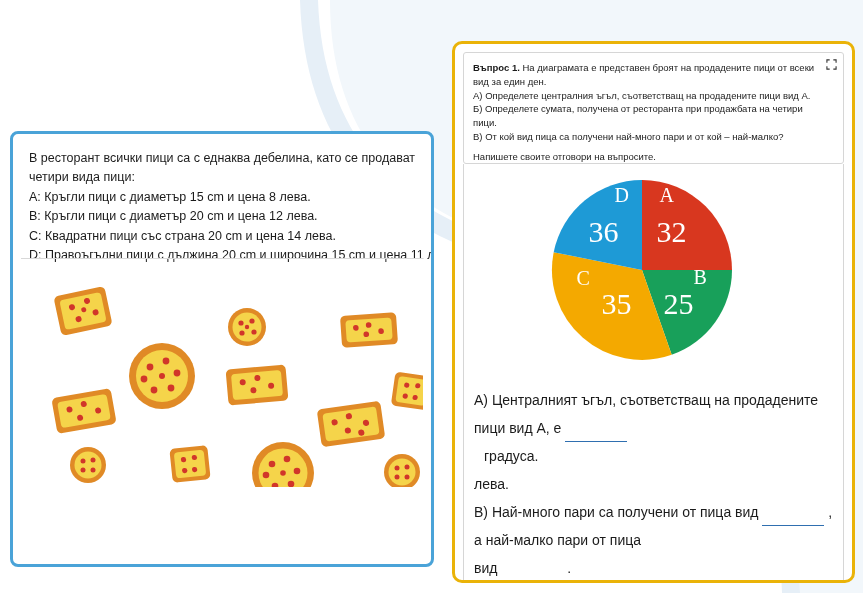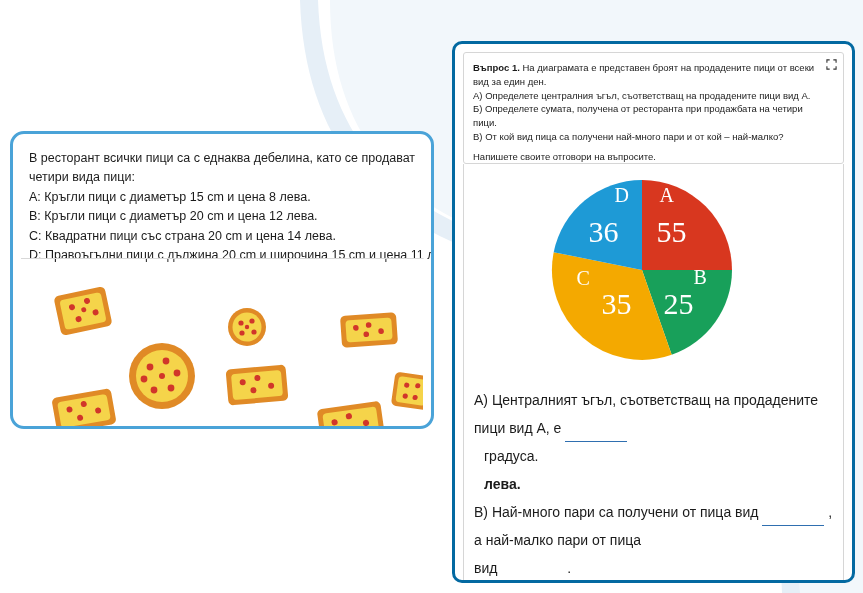--- a/index.html
+++ b/index.html
@@ -21,24 +21,24 @@
     width: 863px; height: 593px;
     z-index: 0;
   }
 
   
   #left-panel {
     position: absolute;
     left: 10px;
     top: 131px;
     width: 424px;
-    height: 298px;
+    height: 436px;
     background: #ffffff;
     border: 3px solid #4aa3d8;
-    border-radius: 14px;
+    border-radius: 8px;
     box-sizing: border-box;
     z-index: 2;
     overflow: hidden;
   }
   #problem-text {
     padding: 15px 16px 6px 16px;
     font-size: 12.5px;
     color: #1b1b1b;
     line-height: 1.55;
   }
@@ -53,21 +53,21 @@
   }
 
   
   #right-panel {
     position: absolute;
     left: 452px;
     top: 41px;
     width: 403px;
     height: 542px;
     background: #ffffff;
-    border: 3px solid #0369a1;
+    border: 3px solid #eab308;
     border-radius: 10px;
     box-sizing: border-box;
     z-index: 3;
     display: flex;
     flex-direction: column;
     overflow: hidden;
   }
   #question-header {
     position: relative;
     margin: 8px 8px 0 8px;
@@ -329,40 +329,40 @@
 
         <path d="M100,100 L100,10 A90,90 0 0,1 190,100 Z" fill="#d8371f"></path>
 
         <path d="M100,100 L190,100 A90,90 0 0,1 129.7,184.8 Z" fill="#18a05a"></path>
 
         <path d="M100,100 L129.7,184.8 A90,90 0 0,1 11.7,82.2 Z" fill="#f4a900"></path>
 
         <path d="M100,100 L11.7,82.2 A90,90 0 0,1 100,10 Z" fill="#1e9ad6"></path>
       </svg>
       <div class="pie-label" style="left:118px; top:14px;">A</div>
-      <div class="pie-value" style="left:115px; top:45px;">55</div>
+      <div class="pie-value" style="left:115px; top:45px;">32</div>
 
       <div class="pie-label" style="left:152px; top:96px;">B</div>
       <div class="pie-value" style="left:122px; top:117px;">25</div>
 
       <div class="pie-label" style="left:35px; top:97px;">C</div>
       <div class="pie-value" style="left:60px; top:117px;">35</div>
 
       <div class="pie-label" style="left:73px; top:14px;">D</div>
       <div class="pie-value" style="left:47px; top:45px;">36</div>
     </div>
   </div>
 
   <div id="answers">
     <div>
       <span>А) Централният ъгъл, съответстващ на продадените пици вид A, е</span>
       <span class="blank"></span>
     </div>
     <div style="margin-left:10px;">градуса.</div>
-    <div style="margin-left:10px;font-weight:bold;">лева.</div>
+    <div style="">лева.</div>
     <div>
       <span>В) Най-много пари са получени от пица вид</span>
       <span class="blank"></span>
       <span>, а най-малко пари от пица</span>
     </div>
     <div>
       <span>вид</span>
       <span class="blank"></span>
       <span>.</span>
     </div>

